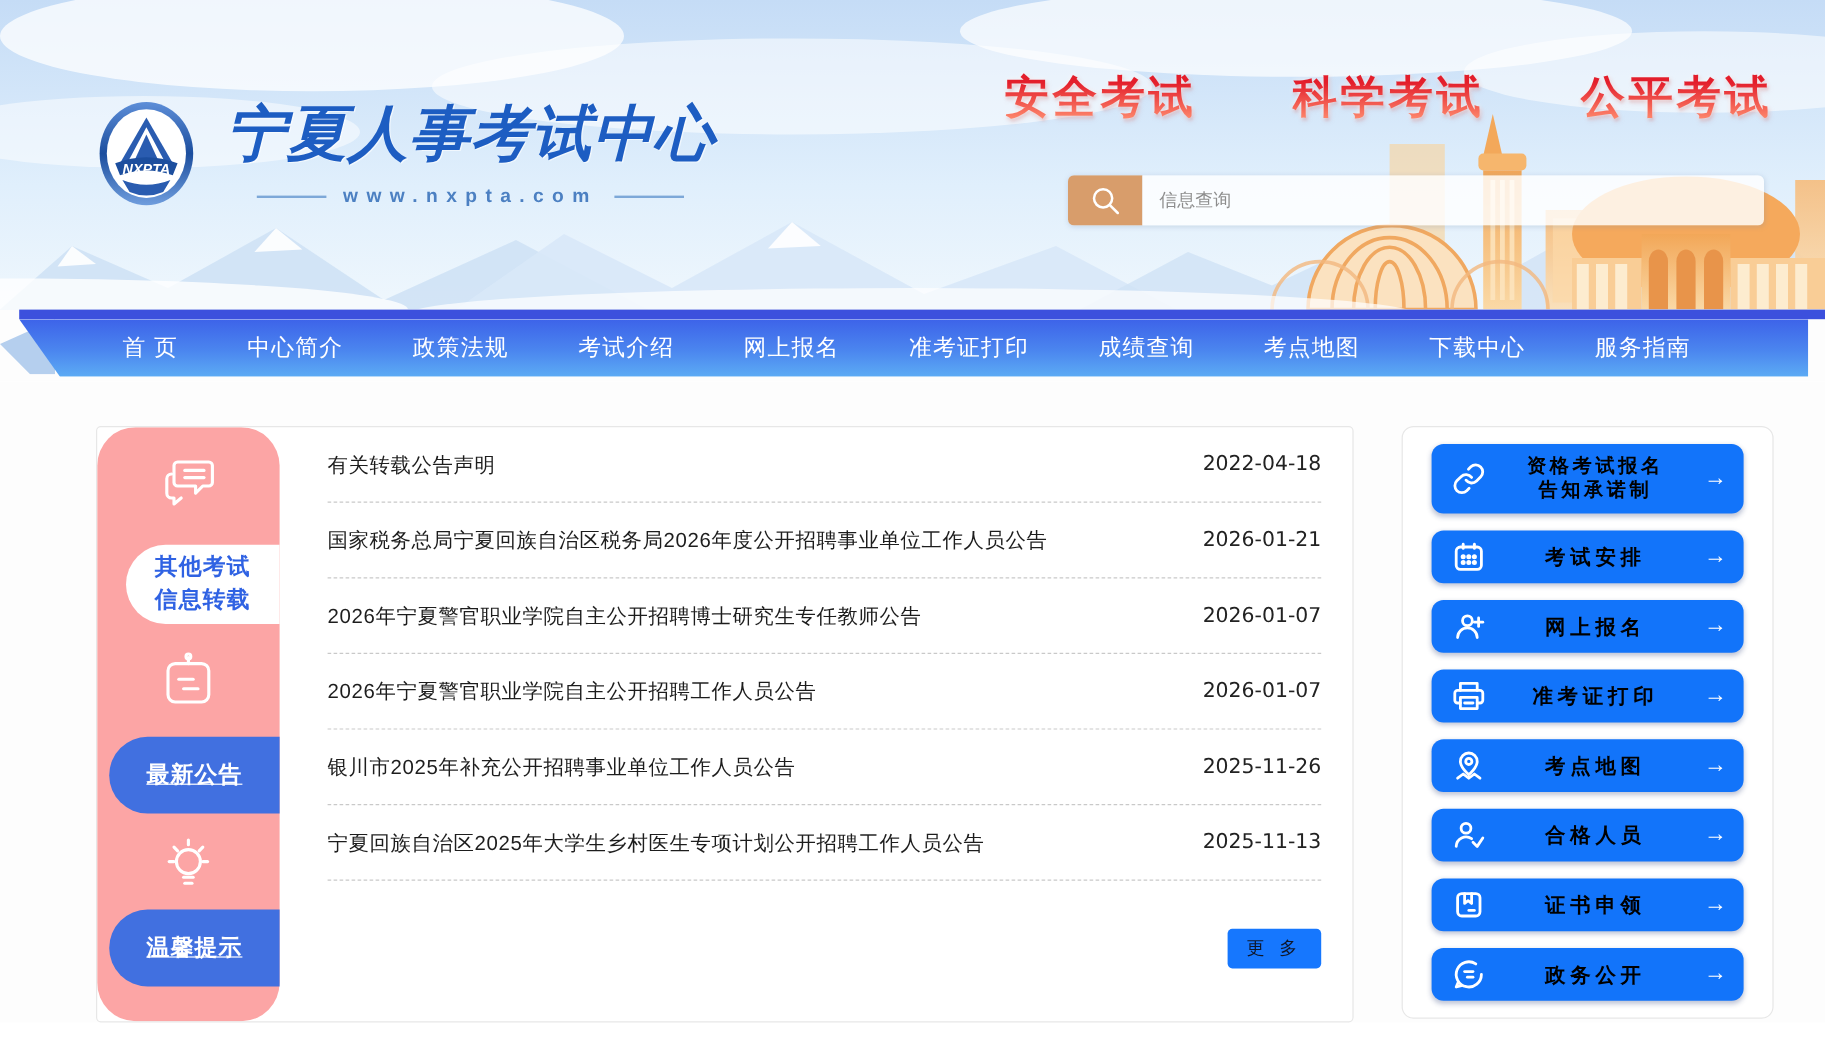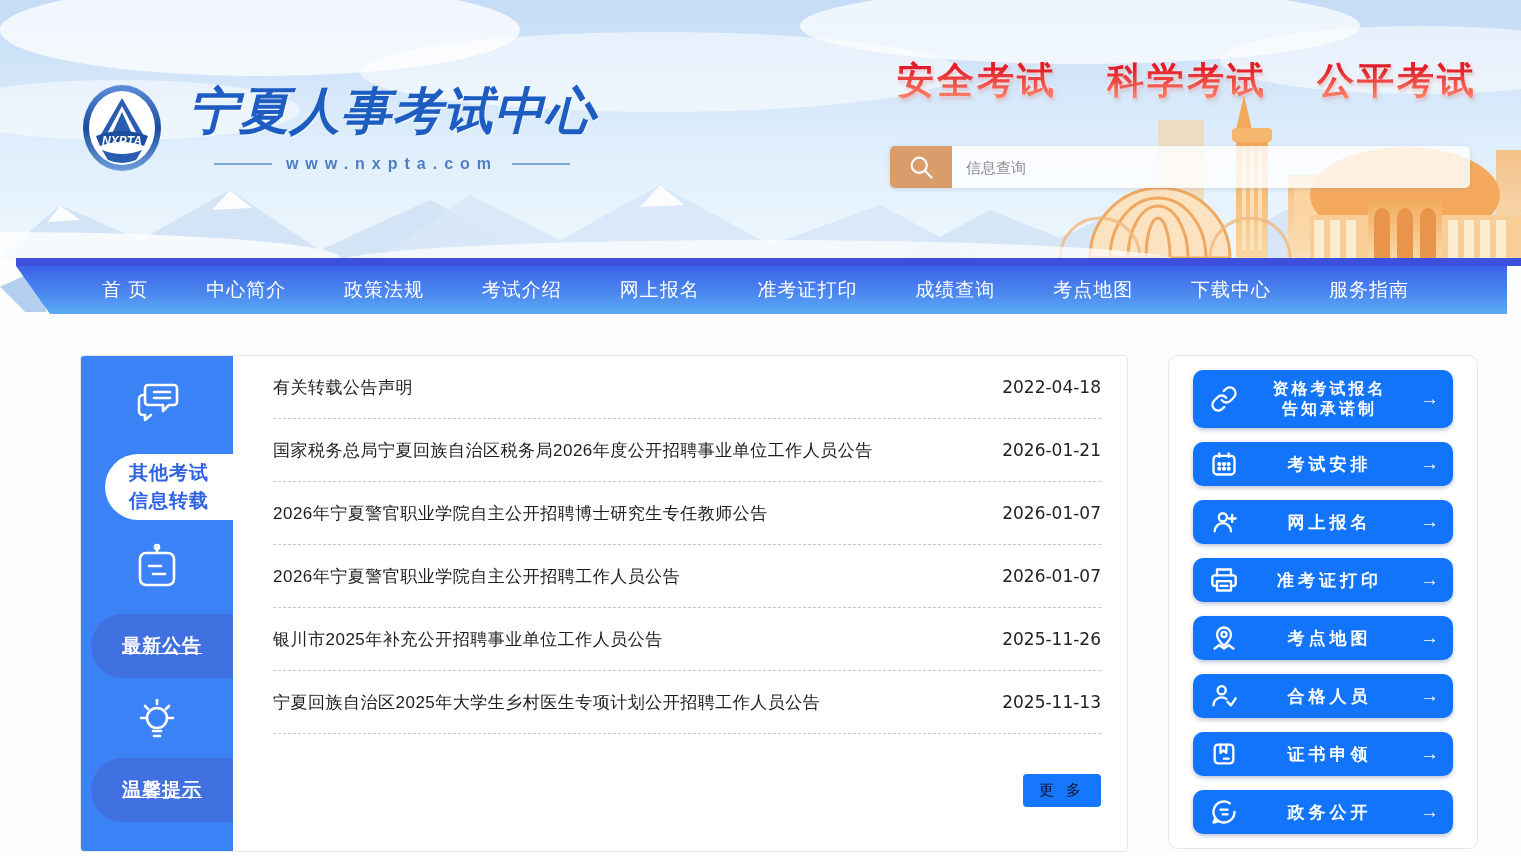--- a/index.html
+++ b/index.html
@@ -20,21 +20,21 @@
     font-size:50px; font-weight:bold; font-style:italic;
     color:#1d5dc2; letter-spacing:1px; line-height:1.1;
     text-shadow:1px 1px 0 rgba(255,255,255,.6);
   }
   .site-url {
     margin-top:16px; display:flex; align-items:center; justify-content:center;
     color:#4c80c2; font-size:16px; letter-spacing:7px; font-weight:bold;
   }
   .site-url .rule { display:inline-block; width:58px; height:2px; background:#7da8d8; margin:0 14px; }
 
-  .slogans { position:absolute; top:56px; right:44px; display:flex; gap:50px; }
+  .slogans { position:absolute; top:56px; right:44px; display:flex; gap:80px; }
   .slogan {
     font-size:37px; font-weight:900; letter-spacing:3px;
     background:linear-gradient(180deg,#e31e2b 25%,#ff8d70 90%);
     -webkit-background-clip:text; background-clip:text; color:transparent;
     filter:drop-shadow(0 0 2px rgba(255,255,255,.9)) drop-shadow(1px 2px 1px rgba(180,30,30,.25));
   }
 
   .search-bar { position:absolute; top:146px; right:51px; width:580px; height:42px; display:flex; border-radius:5px; overflow:hidden; box-shadow:0 1px 4px rgba(120,140,170,.25); }
   .search-btn { width:62px; height:42px; background:#d89d6b; border:none; display:flex; align-items:center; justify-content:center; cursor:pointer; }
   .search-input { flex:1; border:none; outline:none; background:rgba(255,255,255,.82); padding:0 14px; font-size:15px; color:#444; }
@@ -52,21 +52,21 @@
     padding:0 98px 0 102px; }
   .nav-item { color:#ffffff; font-size:19px; letter-spacing:1px; cursor:pointer; white-space:nowrap; }
 
   
   .content { display:flex; align-items:flex-start; padding:37px 43px 0 80px; background:#fdfdfd; }
 
   .main-card { flex:0 0 1048px; height:497px; display:flex; background:#ffffff;
     border:1px solid #e7e7e7; border-radius:4px; overflow:hidden; }
 
   
-  .side-tabs { flex:0 0 152px; background:#3b82f6; display:flex; flex-direction:column; }
+  .side-tabs { flex:0 0 152px; background:#fca5a5; display:flex; flex-direction:column;border-radius:32px; }
   .side-icon { display:flex; justify-content:center; align-items:center; }
   .side-icon.i1 { margin-top:18px; height:58px; }
   .side-icon.i2 { margin-top:20px; height:52px; }
   .side-icon.i3 { margin-top:14px; height:54px; }
   .tab-active {
     margin-top:22px; margin-left:24px; height:66px; background:#ffffff;
     border-radius:33px 0 0 33px; display:flex; flex-direction:column;
     align-items:center; justify-content:center; cursor:pointer;
     color:#2f62e3; font-size:19px; font-weight:bold; line-height:1.45; letter-spacing:1px;
   }
@@ -88,21 +88,21 @@
     font-size:15px; padding:7px 16px; letter-spacing:4px; cursor:pointer; }
 
   
   .quick-panel { flex:0 0 310px; margin-left:40px; background:#ffffff; border:1px solid #e7e7e7;
     border-radius:10px; padding:14px 24px; display:flex; flex-direction:column; gap:14px; }
   .quick-btn { height:44px; background:#1274fa; border:none; border-radius:10px;
     display:flex; align-items:center; padding:0 14px 0 16px; cursor:pointer;
     box-shadow:0 2px 4px rgba(40,60,120,.30); }
   .quick-btn.tall { height:58px; }
   .quick-icon { width:30px; height:30px; flex-shrink:0; display:flex; align-items:center; justify-content:center; }
-  .quick-label { flex:1; text-align:center; color:#ffffff; font-size:17px; font-weight:600; letter-spacing:4px; }
+  .quick-label { flex:1; text-align:center; color:#000000; font-size:17px; font-weight:600; letter-spacing:4px; }
   .quick-label.two-line { font-size:16px; line-height:1.25; letter-spacing:3px; }
   .quick-arrow { color:#fff; font-size:19px; flex-shrink:0; }
 </style>
 </head>
 <body>
 
 <div class="header">
   <svg class="header-scene" viewBox="0 0 1521 258" width="1521" height="258" preserveAspectRatio="none">
     <defs>
       <linearGradient id="sky" x1="0" y1="0" x2="0" y2="1">

